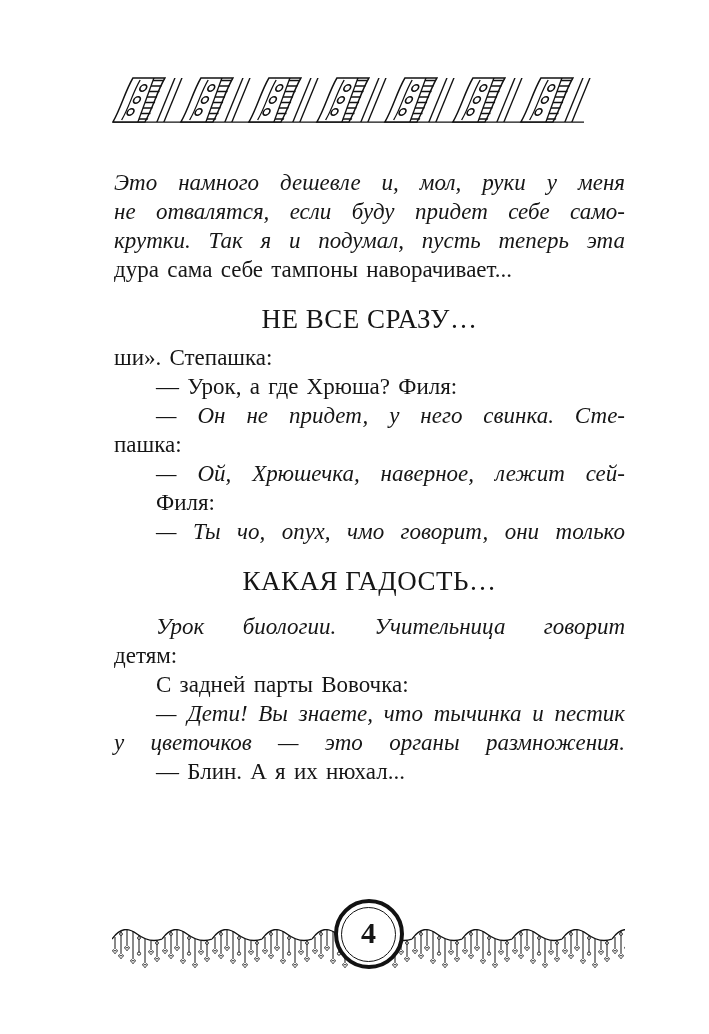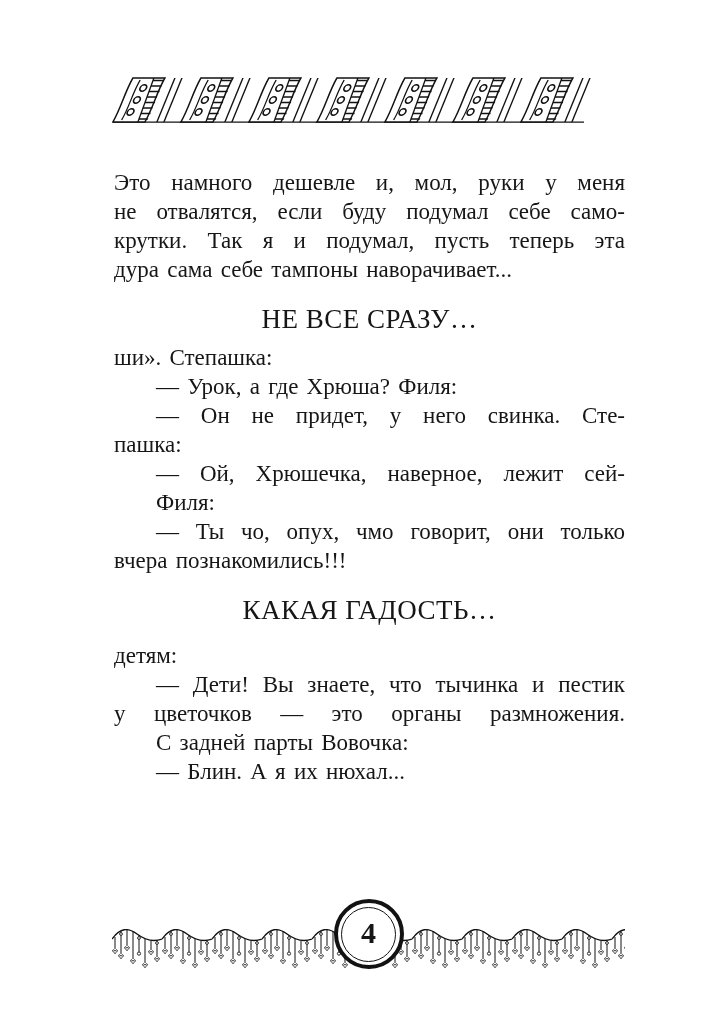--- a/index.html
+++ b/index.html
@@ -18,21 +18,21 @@
 
   .para { margin: 0; }
   .intro { margin-top: 43px; }
   .ln {
     display: block;
     font-size: 23px;
     line-height: 29px;
     word-spacing: 2.5px;
     white-space: normal;
   }
-  .j { text-align: justify; text-align-last: justify; }
+  .j { text-align: justify; text-align-last: justify; font-style: italic; }
   .ind { text-indent: 42px; }
 
   .head {
     font-size: 27px;
     line-height: 30px;
     font-weight: normal;
     text-align: center;
     letter-spacing: 0.5px;
     margin: 20px 0 9px;
   }
@@ -106,21 +106,21 @@
       <use href="#tile" transform="translate(84,0)"></use>
       <use href="#tile" transform="translate(152,0)"></use>
       <use href="#tile" transform="translate(220,0)"></use>
       <use href="#tile" transform="translate(288,0)"></use>
       <use href="#tile" transform="translate(356,0)"></use>
       <use href="#tile" transform="translate(424,0)"></use>
     </svg>
 
     <p class="para intro">
       <span class="ln j">Это намного дешевле и, мол, руки у меня</span>
-      <span class="ln j">не отвалятся, если буду подумал себе само-</span>
+      <span class="ln j">не отвалятся, если буду придет себе само-</span>
       <span class="ln j">крутки. Так я и подумал, пусть теперь эта</span>
       <span class="ln">дура сама себе тампоны наворачивает...</span>
     </p>
 
     <h2 class="head">НЕ ВСЕ СРАЗУ…</h2>
 
     <p class="para">
       <span class="ln">ши». Степашка:</span>
     </p>
     <p class="para">
@@ -131,34 +131,34 @@
       <span class="ln">пашка:</span>
     </p>
     <p class="para">
       <span class="ln j ind">— Ой, Хрюшечка, наверное, лежит сей-</span>
     </p>
     <p class="para">
       <span class="ln ind">Филя:</span>
     </p>
     <p class="para">
       <span class="ln j ind">— Ты чо, опух, чмо говорит, они только</span>
-      <span class="ln">вчера познакомились!!!</span>
     </p>
 
     <h2 class="head mb-lg">КАКАЯ ГАДОСТЬ…</h2>
 
     <p class="para">
+      <span class="ln j ind">Урок биологии. Учительница говорит</span>
       <span class="ln">детям:</span>
+    </p>
+    <p class="para">
+      <span class="ln ind">С задней парты Вовочка:</span>
     </p>
     <p class="para">
       <span class="ln j ind">— Дети! Вы знаете, что тычинка и пестик</span>
       <span class="ln j">у цветочков — это органы размножения.</span>
-    </p>
-    <p class="para">
-      <span class="ln ind">С задней парты Вовочка:</span>
     </p>
     <p class="para">
       <span class="ln ind">— Блин. А я их нюхал...</span>
     </p>
   </div>
 
   <div class="footer">
     <svg class="garland" width="513" height="52" viewBox="0 0 513 52">
       <defs>
         <path id="hrt" d="M0,1.2 C-1.3,-1.6 -4.5,0 0,3.6 C4.5,0 1.3,-1.6 0,1.2 Z" fill="#ffffff" stroke="#121212" stroke-width="0.9"></path>

